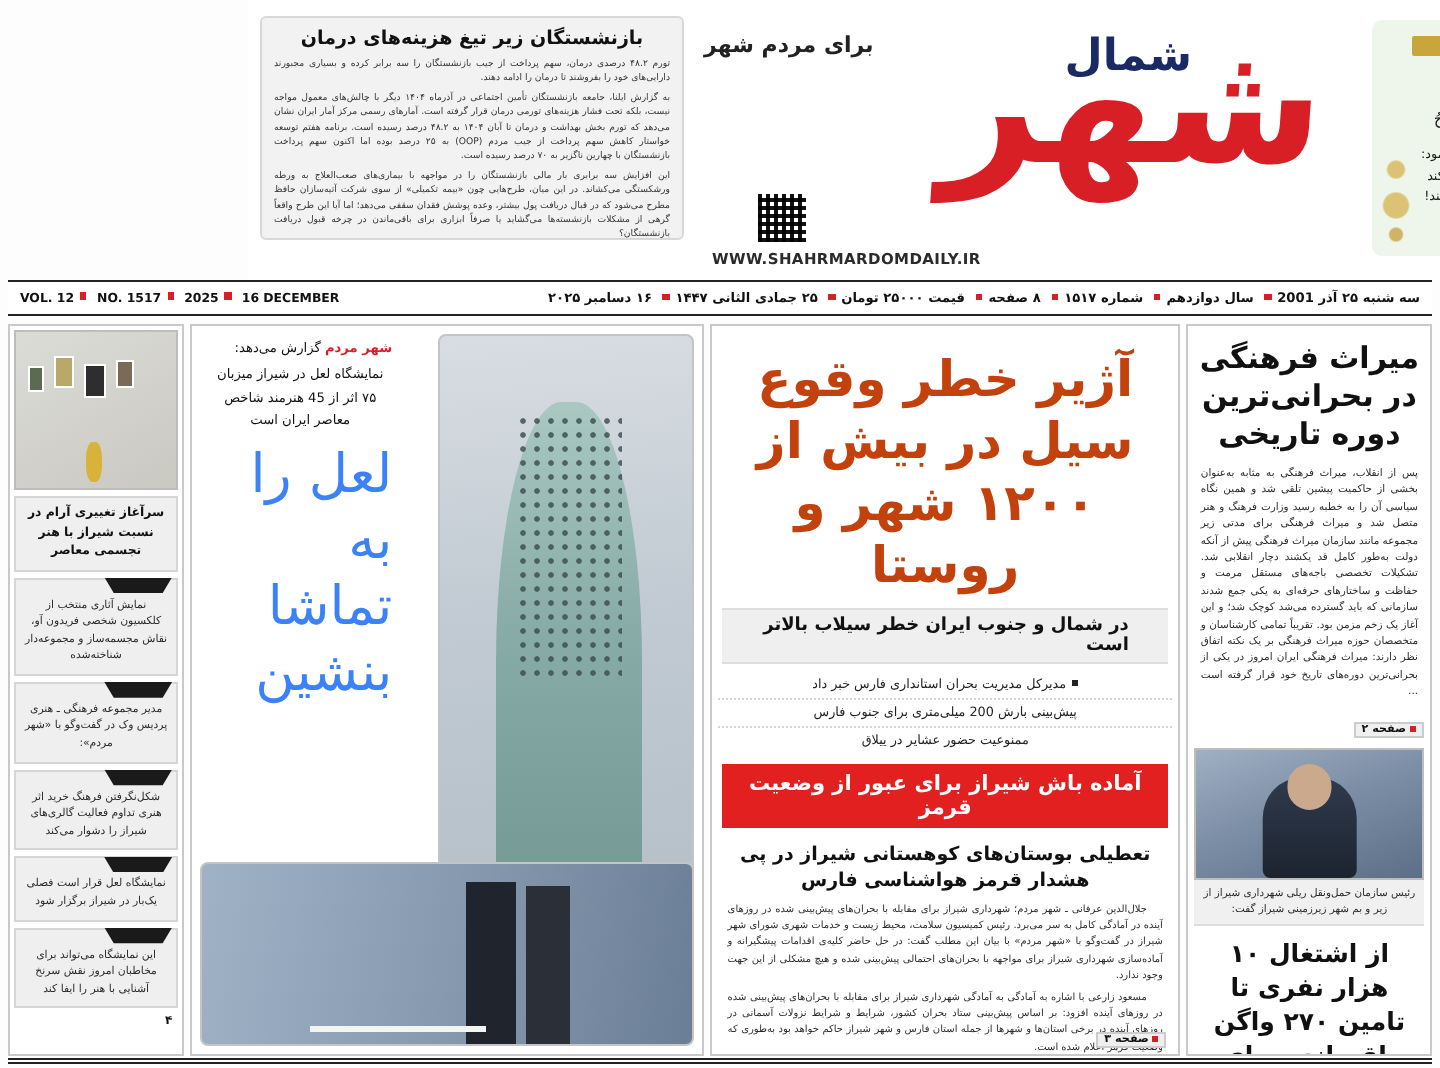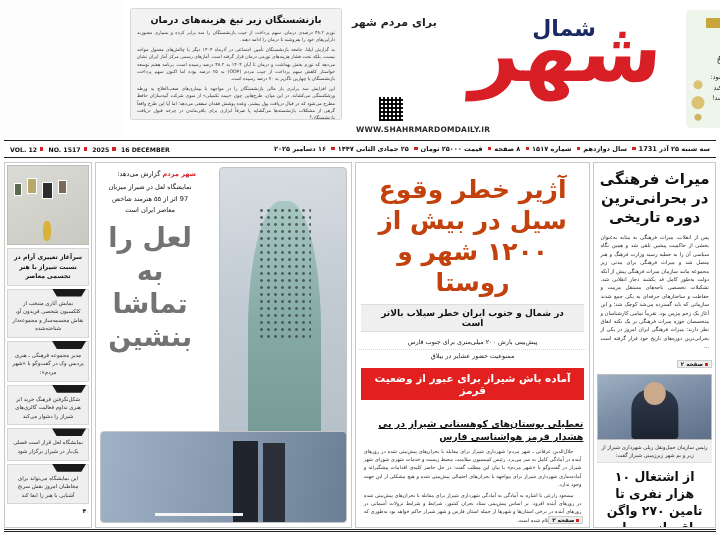--- a/index.html
+++ b/index.html
@@ -291,21 +291,20 @@
     color: #c2410c;
     margin: 8px 4px 6px 4px;
     letter-spacing: -0.5px;
   }
   .sub-strip {
     background: #efefef;
     border-top: 1px solid #ddd;
     border-bottom: 1px solid #ddd;
     font-size: 9px;
     font-weight: bold;
-    text-align: center;
     color: #111;
     padding: 3px 20px;
     margin: 4px 2px;
   }
   .bullet-line {
     font-size: 6.4px;
     text-align: center;
     color: #222;
     line-height: 11px;
     padding: 1px 4px;
@@ -318,29 +317,29 @@
     margin-left: 3px;
     vertical-align: 1.5px;
   }
   .red-banner {
     background: #e2201f;
     color: #fff;
     font-size: 10.5px;
     font-weight: bold;
     text-align: center;
     padding: 4px 2px;
-    margin: 5px 2px 17px 2px;
+    margin: 5px 2px 7px 2px;
   }
   .sec-head {
     font-size: 9.5px;
     font-weight: bold;
+    text-align: center;
     color: #111;
     line-height: 13px;
     margin: 3px 3px 4px 3px;
-    text-decoration: underline;
   }
   .article-body {
     font-size: 5px;
     line-height: 8.2px;
     text-align: justify;
     color: #2c2c2c;
     padding: 0 5px;
   }
   .article-body p { margin: 0 0 3px 0; text-indent: 8px; }
 
@@ -348,24 +347,24 @@
   .kicker {
     font-size: 6.6px;
     line-height: 10.5px;
     text-align: right;
     color: #111;
     padding: 2px 4px 0 4px;
   }
   .kicker .tag { color: #d81f26; font-weight: bold; }
   .red-head {
     font-size: 27px;
-    font-weight: bold;
-    color: #737373;
+    font-weight: normal;
+    color: #3b82f6;
     line-height: 33px;
-    text-align: center;
+    text-align: right;
     padding: 6px 4px 2px 4px;
     letter-spacing: -0.5px;
   }
   .statue-photo {
     position: absolute;
     right: 4px; top: 4px;
     width: 128px; height: 330px;
     background: linear-gradient(175deg,#d8dde2 0%,#c2cbd3 40%,#b0bcc6 100%);
     border-radius: 4px;
     overflow: hidden;
@@ -483,21 +482,21 @@
       <div class="hadith-ar">کانَ ما یُفْسِدُ أکْثَرَ مِمّا یُصْلِحُ</div>
       <div class="hadith-fa">پیامبر اکرم صلی الله علیه و آله فرمود:</div>
       <div class="hadith-fa">هرکس که بدون علم و آگاهی کار کند</div>
       <div class="hadith-fa">بیش از آنکه اصلاح کند، خراب می‌کند!</div>
       <div class="hadith-orn"></div>
     </div>
   </div>
 
   <div class="infobar">
     <div class="infobar-fa">
-      <span>سه شنبه ۲۵ آذر 1731</span><span class="dot"></span>
+      <span>سه شنبه ۲۵ آذر 2001</span><span class="dot"></span>
       <span>سال دوازدهم</span><span class="dot"></span>
       <span>شماره ۱۵۱۷</span><span class="dot"></span>
       <span>۸ صفحه</span><span class="dot"></span>
       <span>قیمت ۲۵۰۰۰ تومان</span><span class="dot"></span>
       <span>۲۵ جمادی الثانی ۱۴۴۷</span><span class="dot"></span>
       <span>۱۶ دسامبر ۲۰۲۵</span>
     </div>
     <div class="infobar-en">
       <span>VOL. 12</span><span class="dot"></span>
       <span>NO. 1517</span><span class="dot"></span>
@@ -522,21 +521,22 @@
         <div class="blk-title-sm">از اشتغال ۱۰ هزار نفری تا تامین ۲۷۰ واگن باقیمانده برای چهار خط متروی شیراز</div>
         
         
       </div>
     </div>
 
     <div class="col-center">
       <div class="panel">
         <div class="main-head">آژیر خطر وقوع سیل در بیش از ۱۲۰۰ شهر و روستا</div>
         <div class="sub-strip">در شمال و جنوب ایران خطر سیلاب بالاتر است</div>
-        <div class="bullet-line">پیش‌بینی بارش ۲۰۰ میلی‌متری برای جنوب فارس</div>
+        <div class="bullet-line"><span class="b"></span><span>مدیرکل مدیریت بحران استانداری فارس خبر داد</span></div>
+        <div class="bullet-line">پیش‌بینی بارش 200 میلی‌متری برای جنوب فارس</div>
         <div class="bullet-line" style="border-bottom:none;">ممنوعیت حضور عشایر در ییلاق</div>
         <div class="red-banner">آماده باش شیراز برای عبور از وضعیت قرمز</div>
         <div class="sec-head">تعطیلی بوستان‌های کوهستانی شیراز در پی هشدار قرمز هواشناسی فارس</div>
         <div class="article-body">
           <p>جلال‌الدین عرفانی ـ شهر مردم؛ شهرداری شیراز برای مقابله با بحران‌های پیش‌بینی شده در روزهای آینده در آمادگی کامل به سر می‌برد. رئیس کمیسیون سلامت، محیط زیست و خدمات شهری شورای شهر شیراز در گفت‌وگو با «شهر مردم» با بیان این مطلب گفت: در حل حاضر کلیه‌ی اقدامات پیشگیرانه و آماده‌سازی شهرداری شیراز برای مواجهه با بحران‌های احتمالی پیش‌بینی شده و هیچ مشکلی از این جهت وجود ندارد.</p>
           <p>مسعود زارعی با اشاره به آمادگی به آمادگی شهرداری شیراز برای مقابله با بحران‌های پیش‌بینی شده در روزهای آینده افزود: بر اساس پیش‌بینی ستاد بحران کشور، شرایط و شرایط نزولات آسمانی در روزهای آینده در برخی استان‌ها و شهرها از جمله استان فارس و شهر شیراز حاکم خواهد بود به‌طوری که وضعیت قرمز اعلام شده است.</p>
           <p>وی اضافه کرد در این راستا همه‌ی دستگاه‌ها موظف هستند که به‌طور منسجم و هماهنگ به انجام وظایف خود بپردازند. زارعی به همین منظور مجموعه‌ی شهرداری شیراز و تمامی معاونت‌ها و سازمان‌های مرتبط با این حوزه در ستاد بحران شهرداری جلسات متعدد و مستمری را برگزار کرده و آمادگی کامل و مؤثر به مردم شیراز خدمت‌رسانی کند؛ عضو شورای شهر شیراز گفت: ...</p>
         </div>
         <div class="pagetag" style="position:absolute;bottom:3px;right:6px;"><span class="sq"></span><span>صفحه ۳</span></div>
       </div>
@@ -547,21 +547,21 @@
         <div class="statue-photo">
           <div class="body"></div>
           <div class="dots"></div>
         </div>
         <div style="position:absolute;left:4px;top:4px;width:100px;">
           <div class="kicker">
             <span class="tag">شهر مردم</span>
             <span>گزارش می‌دهد:</span>
           </div>
           <div class="kicker" style="text-align:center;">نمایشگاه لعل در شیراز میزبان</div>
-          <div class="kicker" style="text-align:center;">97 اثر از ۵۵ هنرمند شاخص معاصر ایران است</div>
+          <div class="kicker" style="text-align:center;">۷۵ اثر از 45 هنرمند شاخص معاصر ایران است</div>
           <div class="red-head">لعل را به تماشا بنشین</div>
         </div>
         <div class="wide-photo">
           <div class="leg"></div>
           <div class="leg2"></div>
           <div class="rail"></div>
         </div>
       </div>
     </div>
 

